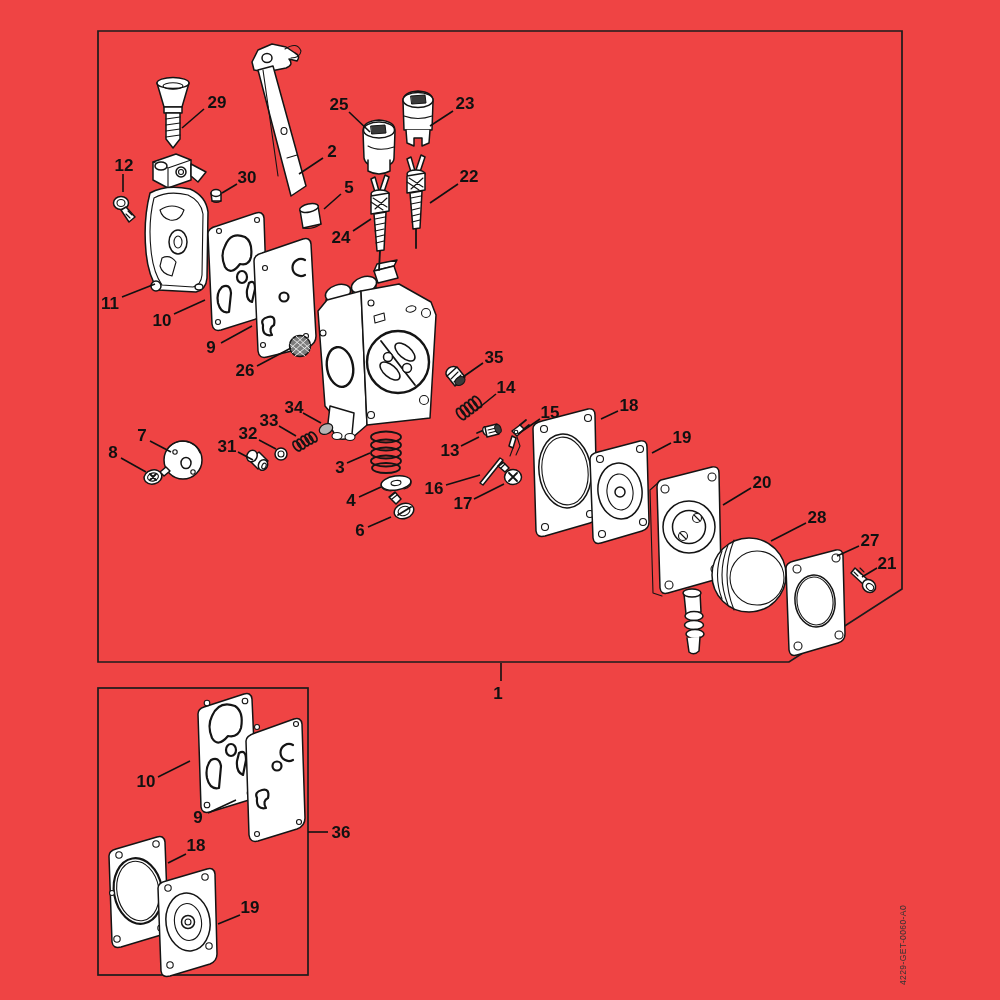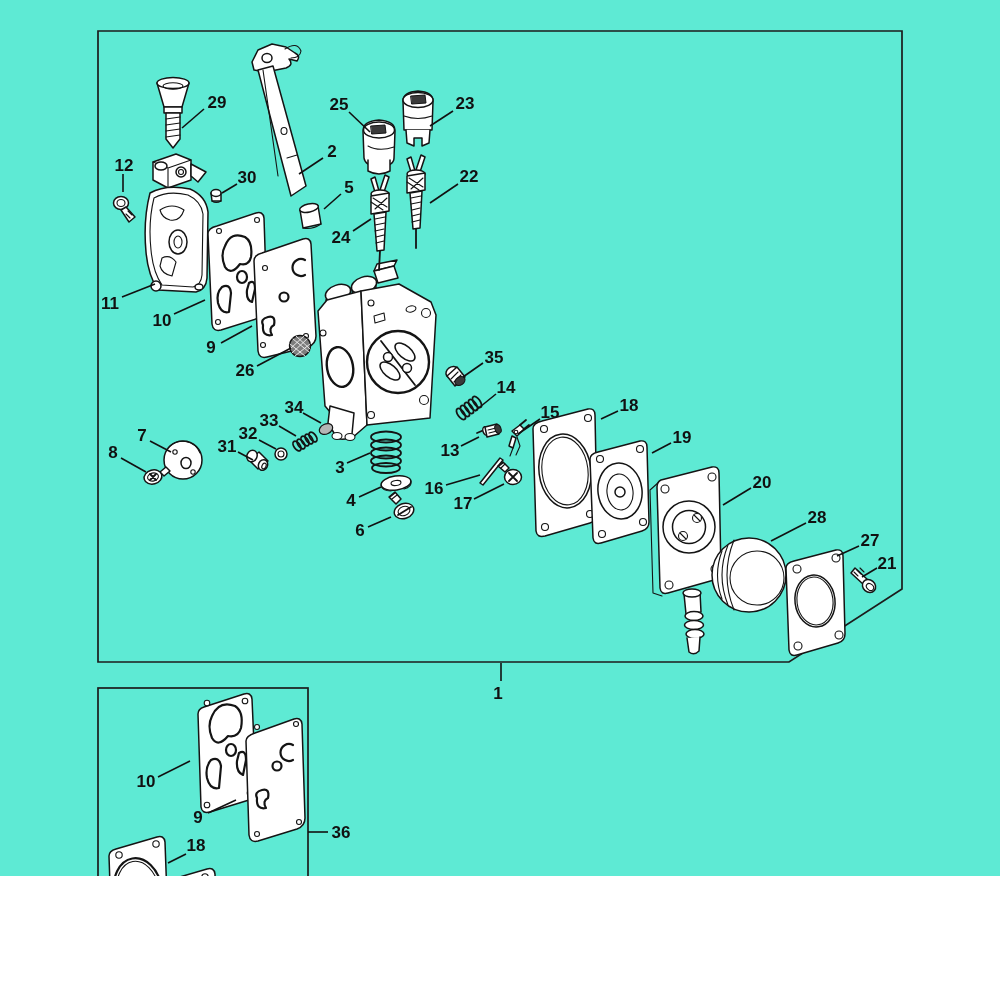--- a/index.html
+++ b/index.html
@@ -1,16 +1,16 @@
 <!DOCTYPE html>
 <html><head>
 <meta charset="utf-8">
 <style>
   html,body{margin:0;padding:0;background:#fff;}
-  .page{position:relative;width:1000px;height:876px;background:#5eead4;overflow:hidden;}
+  .page{position:relative;width:1000px;height:1000px;background:#ef4444;overflow:hidden;}
   svg{display:block;}
   
   #art *{stroke:#141414;stroke-width:1.5;fill:#fff;stroke-linejoin:round;stroke-linecap:round;}
   #art .ln{fill:none;stroke-width:1.1;}
   #art .ln2{fill:none;stroke-width:1.8;}
   #art .cut{fill:none;stroke-width:2.2;}
   #art .bore{fill:#fff;stroke-width:2.4;}
   #art .hole{fill:#fff;stroke-width:1.1;}
   #art .dark{fill:#3a3a3a;stroke-width:1;}
   #art .gray{fill:#b5b5b5;stroke-width:1.2;}

